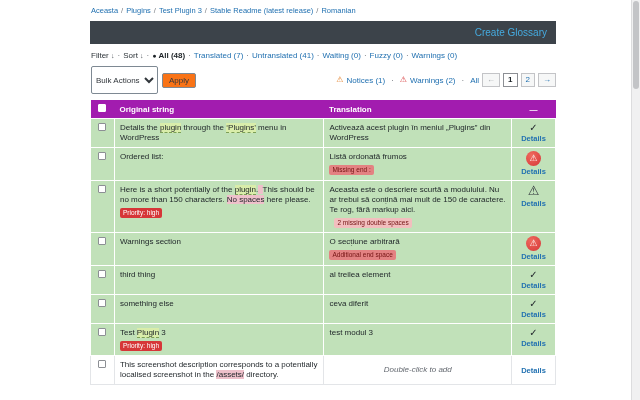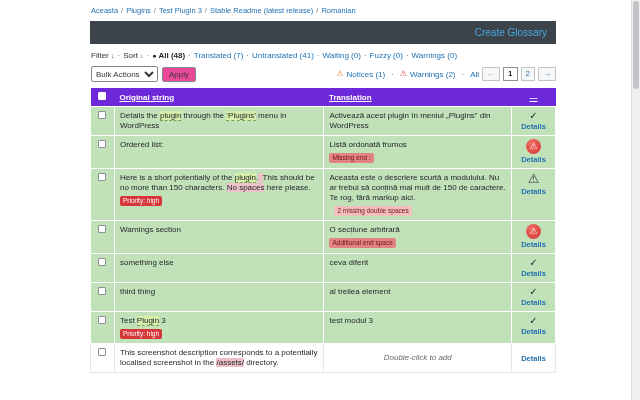--- a/index.html
+++ b/index.html
@@ -28,37 +28,37 @@
   .filterbar { font-size:8px; padding:7px 1px 4px; color:#3c434a; white-space:nowrap; }
   .flink { color:#2271b1; text-decoration:none; cursor:pointer; }
   .fdim { color:#2c3338; text-decoration:none; cursor:pointer; }
   .factive { font-weight:bold; color:#1d2327; }
   .fsep { color:#787c82; margin:0 3px; }
   .fbullet { color:#1d2327; margin-right:2px; font-size:7px; }
   .caret { font-size:7px; color:#50575e; }
 
   
   .bulkbar { display:flex; align-items:center; gap:4px; font-size:8px; padding:2px 0 6px 1px; }
-  .bulk-select { font-size:8px; height:16px; border:1px solid #7e8993; border-radius:2px; background:#fff; color:#32373c; }
-  .apply-btn { font-size:8px; padding:1px 6px; height:15px; background:#ec4899; border:1px solid #7e8993;
+  .bulk-select { font-size:8px; height:28px; border:1px solid #7e8993; border-radius:2px; background:#fff; color:#32373c; }
+  .apply-btn { font-size:8px; padding:1px 6px; height:15px; background:#f97316; border:1px solid #7e8993;
     border-radius:2px; color:#32373c; cursor:pointer; }
   .bulk-right { margin-left:auto; display:flex; align-items:center; gap:3px; }
   .warn-ico { font-size:8px; line-height:8px; }
   .warn-ico.orange { color:#e17b21; }
   .warn-ico.red { color:#d63638; }
   .bulk-right a { color:#2271b1; text-decoration:none; cursor:pointer; }
   .pg { display:inline-block; border:1px solid #c3c4c7; background:#f6f7f7; color:#2271b1;
     padding:0 4px; line-height:12px; font-size:8px; cursor:pointer; }
   .pg.current { background:#fff; border-color:#8c8f94; color:#1d2327; font-weight:bold; }
   .pg.disabled { color:#a7aaad; cursor:default; }
 
   
   table { border-collapse:collapse; width:466px; }
-  thead th { background:#6d28d9; color:#fff; font-size:8px; font-weight:bold;
-    text-align:left; padding:4px 5px;text-decoration:underline; }
+  thead th { background:#a21caf; color:#fff; font-size:8px; font-weight:bold;
+    text-align:left; padding:4px 5px; }
   th.cb, td.cb { width:24px; text-align:center; padding:4px 2px; }
   th.actions { text-align:center; }
   tbody td { vertical-align:top; padding:4px 5px; font-size:8px; line-height:10px; }
   tr.current td { background:#c1e1b9; border:1px solid #fff; }
   tr.untrans td { background:#fff; border:1px solid #e3e5e8; }
   input[type="checkbox"] { appearance:none; -webkit-appearance:none; width:8px; height:8px;
     border:1px solid #8c8f94; border-radius:1px; background:#fff; cursor:pointer; display:inline-block; }
   thead input[type="checkbox"] { border-color:#fff; }
 
   .gloss { background:#d9edaa; border-bottom:1px dashed #7b9e56; cursor:help; }
@@ -183,32 +183,32 @@
           <div class="badge-line"><span class="wbadge wstrong">Additional end space</span></div>
         </td>
         <td class="status">
           <span class="warn-circle"><span>⚠</span></span>
           <a class="details">Details</a>
         </td>
       </tr>
 
       <tr class="current">
         <td class="cb"><input type="checkbox" style=""></td>
+        <td><span>third thing</span></td>
+        <td><span>al treilea element</span></td>
+        <td class="status">
+          <span class="check">✓</span>
+          <a class="details">Details</a>
+        </td>
+      </tr>
+
+      <tr class="current">
+        <td class="cb"><input type="checkbox" style=""></td>
         <td><span>something else</span></td>
         <td><span>ceva diferit</span></td>
-        <td class="status">
-          <span class="check">✓</span>
-          <a class="details">Details</a>
-        </td>
-      </tr>
-
-      <tr class="current">
-        <td class="cb"><input type="checkbox" style=""></td>
-        <td><span>third thing</span></td>
-        <td><span>al treilea element</span></td>
         <td class="status">
           <span class="check">✓</span>
           <a class="details">Details</a>
         </td>
       </tr>
 
       <tr class="current">
         <td class="cb"><input type="checkbox" style=""></td>
         <td><span>Test </span><span class="gloss">Plugin</span><span> 3</span>
           <div class="badge-line"><span class="wbadge prio">Priority: high</span></div>

